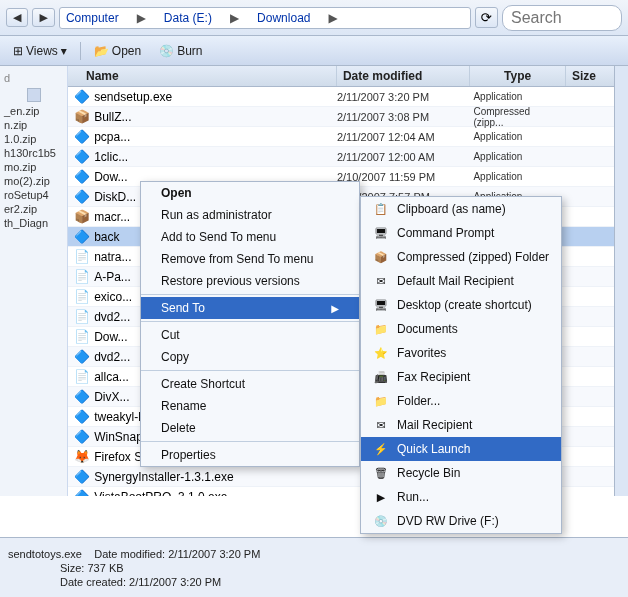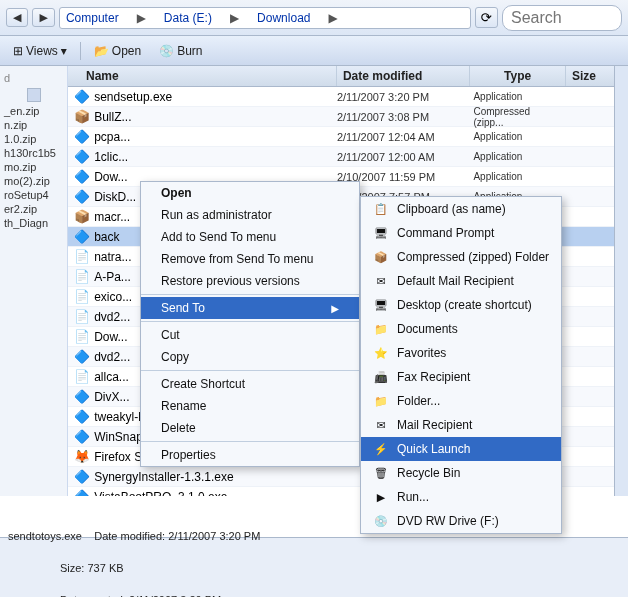--- a/index.html
+++ b/index.html
@@ -140,21 +140,21 @@
       right: 0;
       height: 60px;
       background: #e8eef8;
       border-top: 1px solid #aab8cc;
       padding: 4px 8px;
       font-size: 11px;
       color: #222;
       display: flex;
       flex-direction: column;
       justify-content: center;
-      gap: 20px;
+      gap: 2px;
     }
 
     
     .context-menu {
       position: absolute;
       top: 115px;
       left: 140px;
       background: #f5f8fc;
       border: 1px solid #aab8cc;
       box-shadow: 3px 3px 8px rgba(0,0,0,0.25);

